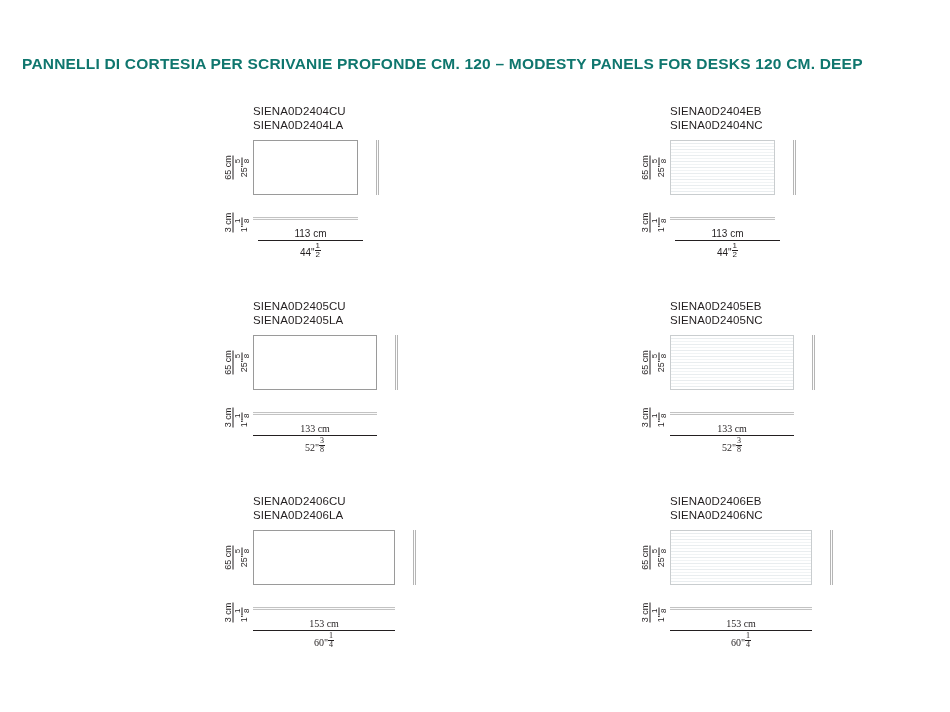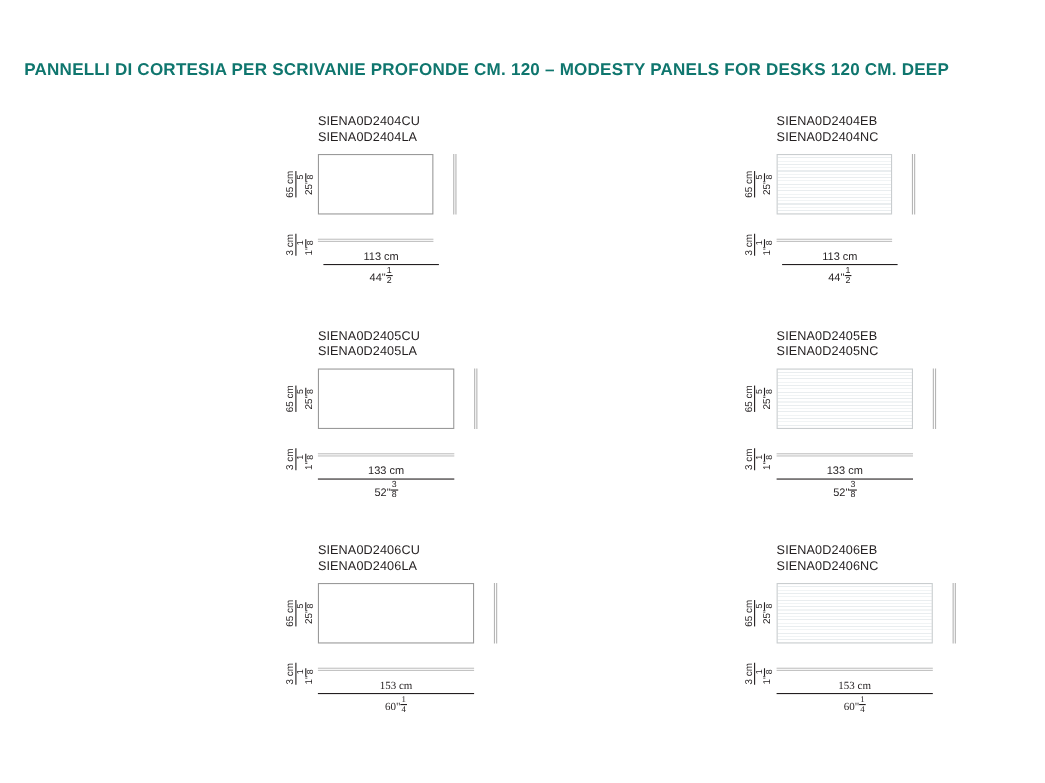--- a/index.html
+++ b/index.html
@@ -27,21 +27,20 @@
   }
   .grid {
     position: absolute;
     left: 0;
     top: 100px;
     width: 950px;
   }
   .row {
     position: relative;
     height: 195px;
-    margin-left: 36px;
   }
   .item {
     position: absolute;
     top: 0;
     width: 420px;
     height: 190px;
   }
   .item.col-left  { left: 205px; }
   .item.col-right { left: 622px; }
 
@@ -172,21 +171,21 @@
   
   .hdim {
     position: absolute;
     top: 128px;
     text-align: center;
     font-size: 10px;
     line-height: 12px;
     color: #231f20;
   }
   .hdim.w113 { left: 53px; width: 105px; }
-  .hdim.w133 { left: 48px; width: 124px; }
+  .hdim.w133 { left: 48px; width: 124px; font-family: Liberation Serif, serif; }
   .hdim.w153 { left: 48px; width: 142px; font-family: Liberation Serif, serif; }
   .hdim .cm { display: block; }
   .hdim .inch {
     display: block;
     border-top: 1px solid #231f20;
     padding-top: 1px;
   }
 
   
   .frac {

